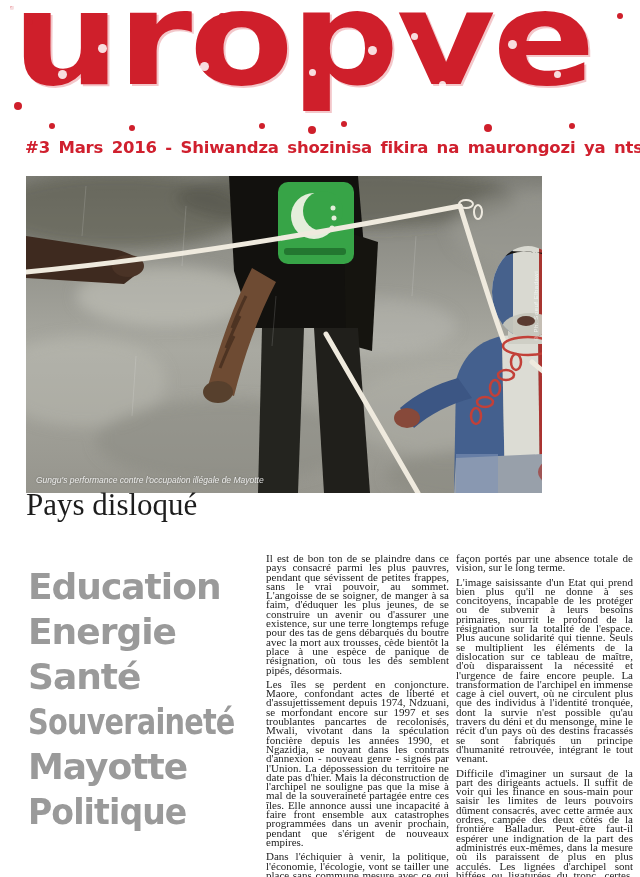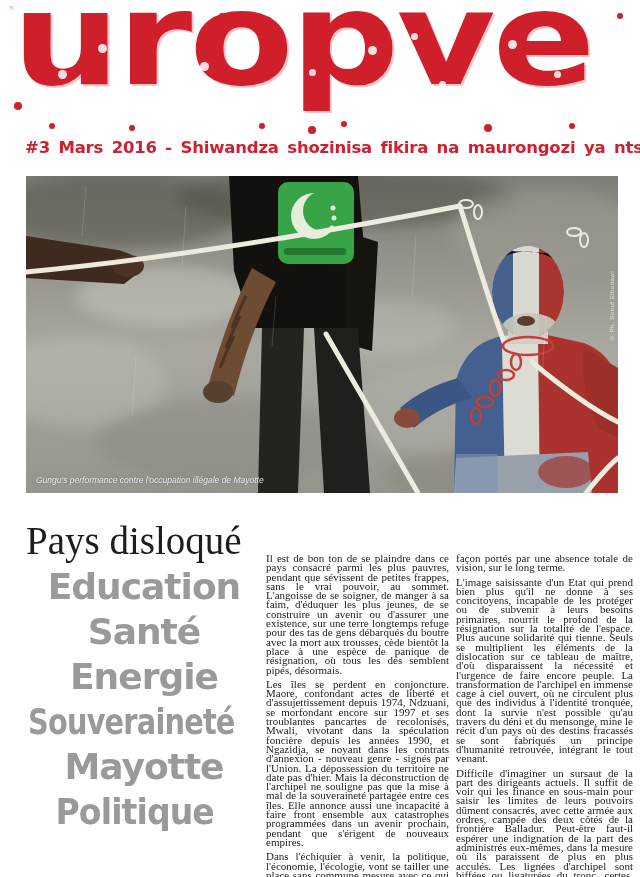--- a/index.html
+++ b/index.html
@@ -36,45 +36,45 @@
   }
   .masthead-issue {
     position:absolute; left:25px; top:132px;
     font-family:"DejaVu Sans", sans-serif; font-weight:bold;
     font-size:16.5px; letter-spacing:-.2px; word-spacing:3px;
     color:#d0202e; white-space:nowrap;
   }
 
   
   .photo {
-    position:absolute; left:26px; top:170px; width:592px; height:317px;
+    position:absolute; left:26px; top:170px; width:516px; height:317px;
     overflow:hidden; background:#98978f;
   }
   .photo svg { display:block; }
   .photo-caption {
     position:absolute; left:10px; bottom:7px;
     font-family:"Liberation Sans", sans-serif; font-style:italic;
     font-size:8.5px; line-height:11px; color:rgba(255,255,255,.85);
     text-shadow:0 0 2px rgba(0,0,0,.35);
   }
   .photo-credit {
     position:absolute; right:3px; top:95px;
     writing-mode:vertical-rl; transform:rotate(180deg);
     font-size:6px; letter-spacing:.5px; color:rgba(255,255,255,.7);
   }
 
   
   .headline {
-    position:absolute; left:26px; top:518px;
+    position:absolute; left:26px; top:482px;
     font-family:"Liberation Serif", serif; font-weight:normal;
-    font-size:39px; line-height:34px; color:#1d1d1d; letter-spacing:0;
-  }
-
-  
-  .keywords { position:absolute; left:28px; top:558px; width:232px;text-align:center; }
+    font-size:31px; line-height:34px; color:#1d1d1d; letter-spacing:0;
+  }
+
+  
+  .keywords { position:absolute; left:28px; top:558px; width:232px; }
   .kw {
     display:block; font-family:"DejaVu Sans", sans-serif; font-weight:bold;
     font-size:36px; line-height:45px; letter-spacing:-1px;
     color:#9a9a9a; white-space:nowrap;
     transform-origin:left center;
   }
   .kw.narrow { transform:scaleX(.8); }
   .kw.mid { transform:scaleX(.92); }
 
   
@@ -211,22 +211,22 @@
     </div>
     <div class="photo-credit">© Ph. Soeuf Elbadawi</div>
   </div>
 
   <div class="headline">
     <div>Pays disloqué</div>
   </div>
 
   <div class="keywords">
     <span class="kw">Education</span>
+    <span class="kw">Energie</span>
     <span class="kw">Santé</span>
-    <span class="kw">Energie</span>
     <span class="kw narrow">Souveraineté</span>
     <span class="kw">Mayotte</span>
     <span class="kw mid">Politique</span>
   </div>
 
   <div class="col col-1">
     <p>Il est de bon ton de se plaindre dans ce pays consacré parmi les plus pauvres, pendant que sévissent de petites frappes, sans le vrai pouvoir, au sommet. L'angoisse de se soigner, de manger à sa faim, d'éduquer les plus jeunes, de se construire un avenir ou d'assurer une existence, sur une terre longtemps refuge pour des tas de gens débarqués du boutre avec la mort aux trousses, cède bientôt la place à une espèce de panique de résignation, où tous les dés semblent pipés, désormais.</p>
     <p>Les îles se perdent en conjoncture. Maore, confondant actes de liberté et d'assujettissement depuis 1974, Ndzuani, se morfondant encore sur 1997 et ses troublantes pancartes de recolonisés, Mwali, vivotant dans la spéculation foncière depuis les années 1990, et Ngazidja, se noyant dans les contrats d'annexion - nouveau genre -  signés par l'Union. La dépossession du territoire ne date pas d'hier. Mais la déconstruction de l'archipel ne souligne pas que la mise à mal de la souveraineté partagée entre ces îles. Elle annonce aussi une incapacité à faire front ensemble aux catastrophes programmées dans un avenir prochain, pendant que s'érigent de nouveaux empires.</p>
     <p>Dans l'échiquier à venir, la politique, l'économie, l'écologie, vont se tailler une place sans commune mesure avec ce qui a pu se passer depuis l'année 1841. La crise de civilisation générée au 19ème, à la suite de la conquête française, a provoqué le dépérissement de l'ensemble archipélique, émiettant le social jusque dans ses fondements. Il est une adversité que les dirigeants de ce pays se refusent à combattre de façon décisive. Le shungu, principe d'humanité rassemblant sur ces îles, est lui-même remis en cause. Le cercle, synonyme d'une communauté de destin retrouvée, s'efface du paysage pour laisser place à des destins d'individus nourris par leur seul profit. Des</p>
   </div>

